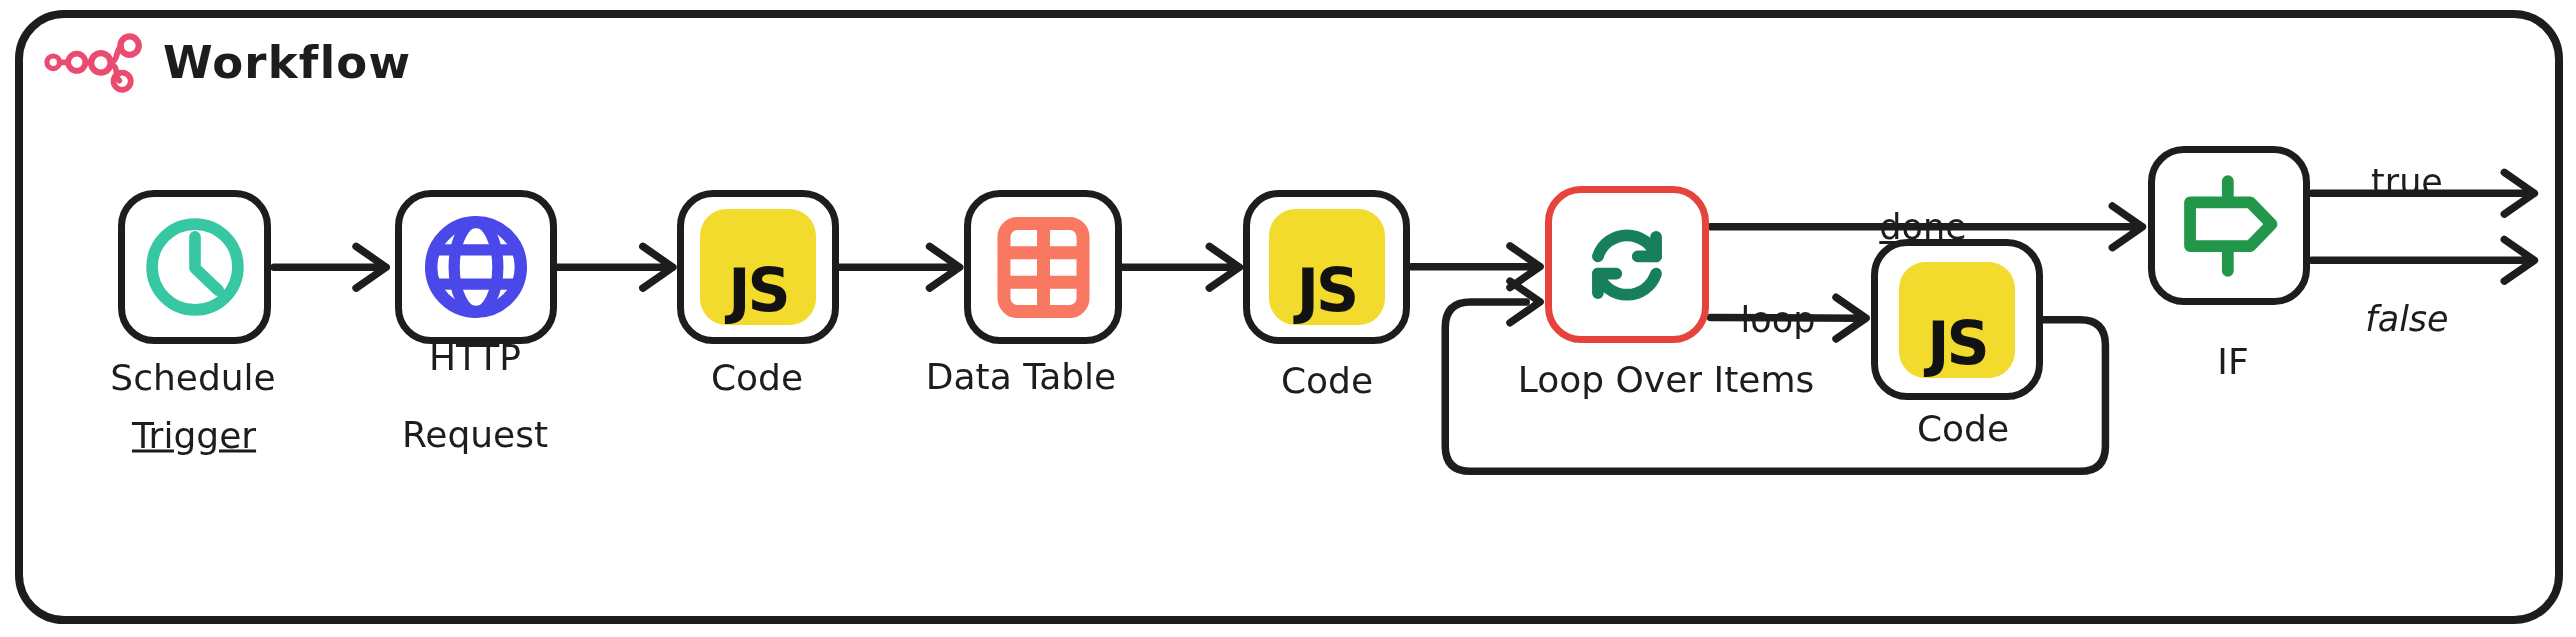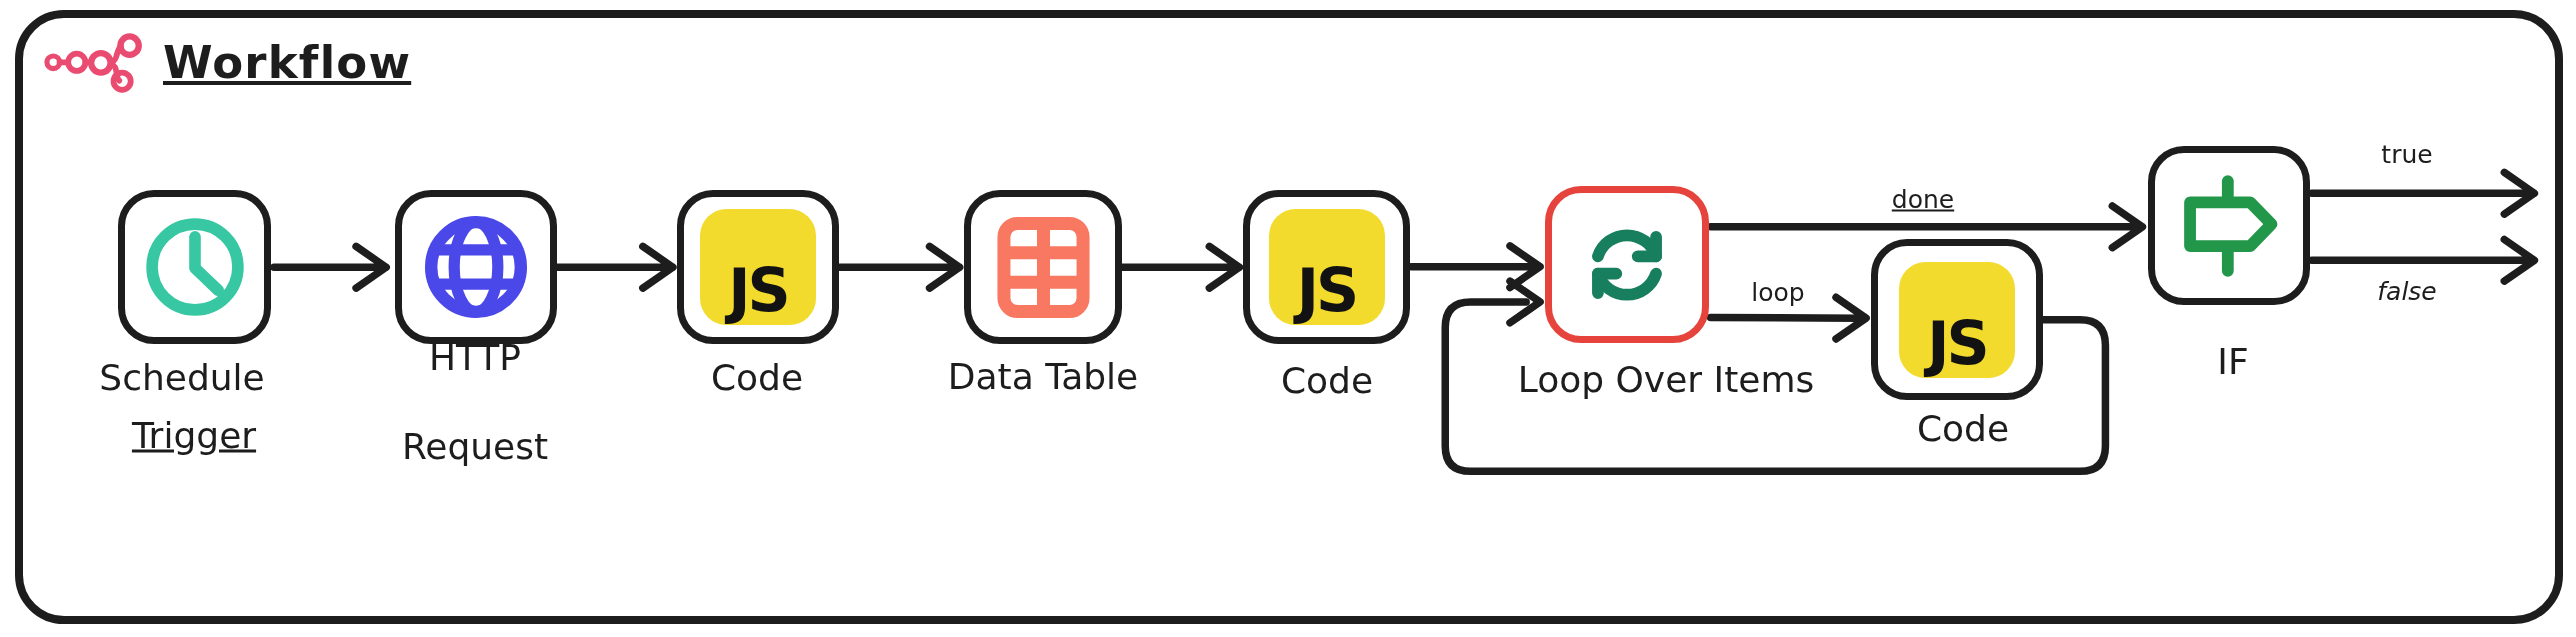--- a/index.html
+++ b/index.html
@@ -22,37 +22,37 @@
   }
   .frame{
     position:absolute;left:14.5px;top:10.4px;width:2548px;height:614px;
     border:8px solid var(--ink);border-radius:49px;box-sizing:border-box;
     background:var(--bg);
   }
   .logo{position:absolute;left:42px;top:29px;}
   .logo .pk{stroke:var(--pink);fill:none;}
   .title{
     position:absolute;left:163px;top:40px;font-size:45px;font-weight:bold;
-    letter-spacing:1.2px;white-space:nowrap;line-height:1;text-decoration:underline;
+    letter-spacing:1.2px;white-space:nowrap;line-height:1;
   }
   .wires{position:absolute;left:0;top:0;width:2576px;height:638px;}
   .wire{stroke:var(--ink);stroke-width:13;fill:none;stroke-linecap:round;stroke-linejoin:round;}
   .node{
     position:absolute;background:#fff;border:7.5px solid var(--ink);
     border-radius:36px;box-sizing:border-box;
     display:flex;align-items:center;justify-content:center;
   }
   .node.red{border-color:var(--red);}
   .nlabel{
     position:absolute;transform:translate(-50%,-50%);
     font-size:36px;white-space:nowrap;text-align:center;
   }
   .elabel{
     position:absolute;transform:translate(-50%,-50%);
-    font-size:25px;white-space:nowrap;text-align:center;
+    font-size:35px;white-space:nowrap;text-align:center;margin-top:28px;
   }
   .js-badge{
     width:116px;height:116px;background:var(--yellow);border-radius:26.6px;
     display:flex;align-items:flex-end;justify-content:center;
     box-sizing:border-box;padding-bottom:4.6px;
     font-weight:bold;font-size:60px;letter-spacing:-2.9px;color:#121212;
     line-height:1;
   }
   .stroke-teal{stroke:var(--teal);fill:none;}
   .stroke-blue{stroke:var(--blue);fill:none;}
@@ -141,26 +141,26 @@
   </div>
 </div>
 
 <div class="node" style="left:2148px;top:146px;width:162px;height:159px;">
   <svg width="118" height="118" viewBox="0 0 200 200">
     <path class="stroke-gif" fill="none" stroke-width="20" stroke-linecap="round" d="M98 24 V176"></path>
     <path class="stroke-gif" fill="#ffffff" stroke-width="20" stroke-linejoin="round" d="M34 60 L136 60 L172 97 L136 134 L34 134 Z"></path>
   </svg>
 </div>
 
-<div class="nlabel" style="left:182px;top:377px;">Schedule</div>
+<div class="nlabel" style="left:193px;top:377px;">Schedule</div>
 <div class="nlabel" style="left:194px;top:435px;text-decoration:underline;">Trigger</div>
 <div class="nlabel" style="left:475px;top:357px;">HTTP</div>
-<div class="nlabel" style="left:475px;top:446px;">Request</div>
+<div class="nlabel" style="left:475px;top:434px;">Request</div>
 <div class="nlabel" style="left:757px;top:377px;">Code</div>
-<div class="nlabel" style="left:1043px;top:376px;">Data Table</div>
+<div class="nlabel" style="left:1021px;top:376px;">Data Table</div>
 <div class="nlabel" style="left:1327px;top:380px;">Code</div>
 <div class="nlabel" style="left:1642px;top:379px;margin-left:24px;">Loop Over Items</div>
 <div class="nlabel" style="left:1963px;top:428px;">Code</div>
 <div class="nlabel" style="left:2233px;top:361px;">IF</div>
 
 <div class="elabel" style="left:1923px;top:199px;text-decoration:underline;">done</div>
 <div class="elabel" style="left:1778px;top:292px;text-align:right;">loop</div>
 <div class="elabel" style="left:2407px;top:154px;">true</div>
 <div class="elabel" style="left:2407px;top:291px;font-style:italic;">false</div>
 

